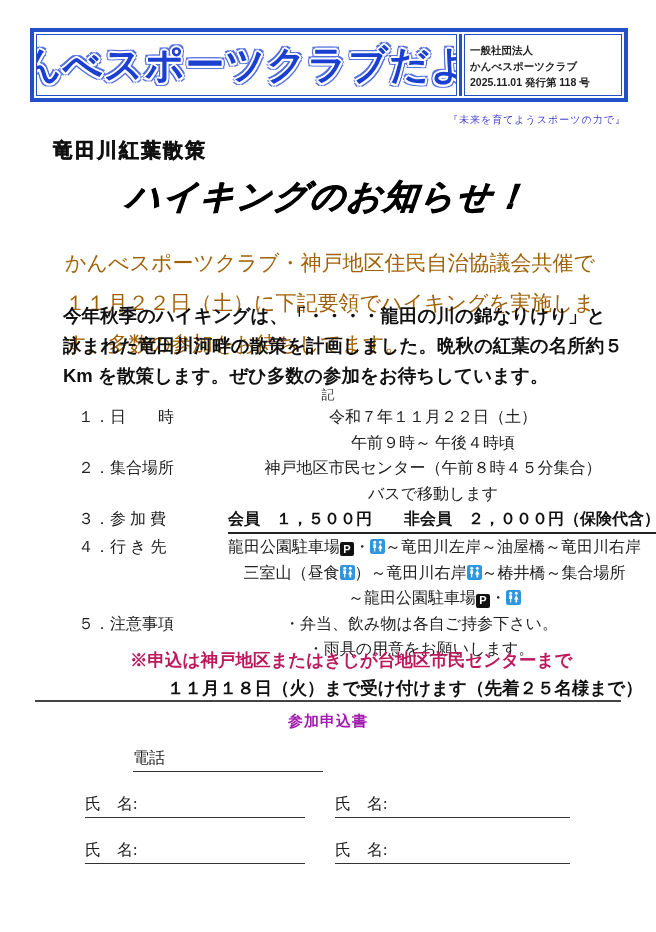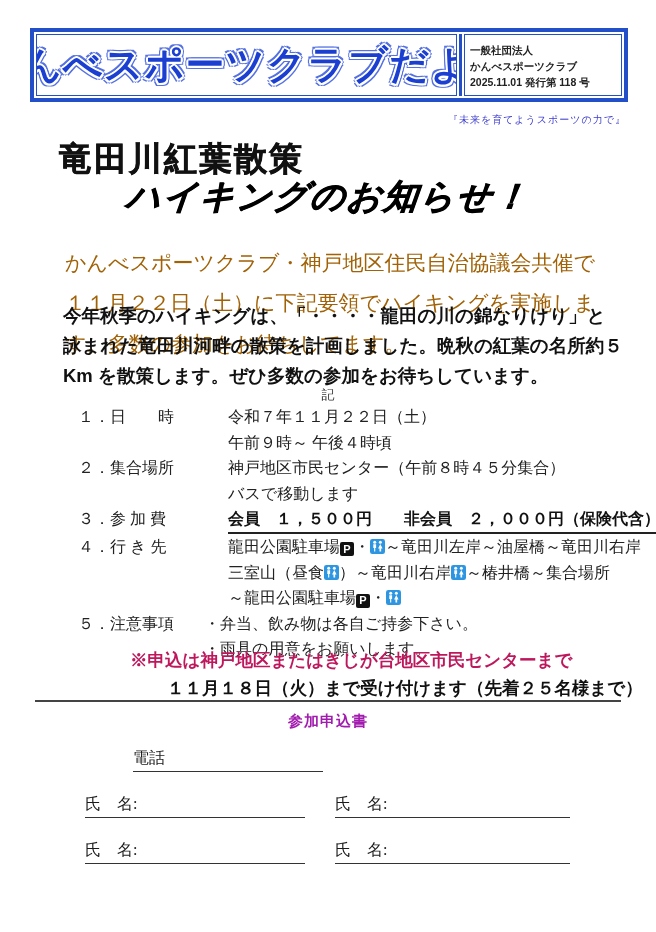--- a/index.html
+++ b/index.html
@@ -22,43 +22,43 @@
                font-size:39px; color:#1b3fd0; letter-spacing:1px; white-space:nowrap;
                text-shadow:
                  2px 0 0 #fff,-2px 0 0 #fff,0 2px 0 #fff,0 -2px 0 #fff,
                  1.5px 1.5px 0 #fff,-1.5px 1.5px 0 #fff,1.5px -1.5px 0 #fff,-1.5px -1.5px 0 #fff,
                  3.2px 0 0 #5571e2,-3.2px 0 0 #5571e2,0 3.2px 0 #5571e2,0 -3.2px 0 #5571e2,
                  2.6px 2.6px 0 #5571e2,-2.6px 2.6px 0 #5571e2,2.6px -2.6px 0 #5571e2,-2.6px -2.6px 0 #5571e2; }
 
   
   .slogan { position:absolute; right:30px; top:113px; font-size:10px; color:#3c3ccd;
             letter-spacing:1px; }
-  .event-tag { position:absolute; left:59px; top:137px; font-family:"Liberation Sans",sans-serif;
-               font-weight:900; font-size:33px; letter-spacing:2px; color:#111;
+  .event-tag { position:absolute; left:53px; top:137px; font-family:"Liberation Sans",sans-serif;
+               font-weight:900; font-size:20px; letter-spacing:2px; color:#111;
                -webkit-text-stroke:0.6px #111; }
   .headline { position:absolute; left:0; top:174px; width:656px; text-align:center;
               font-family:"Liberation Sans",sans-serif; font-weight:900; font-style:italic;
               font-size:34px; letter-spacing:2px; color:#000; transform:skewX(-6deg);
               -webkit-text-stroke:0.8px #000; }
 
   
   .intro { position:absolute; left:65px; top:243px; width:530px; font-size:21px;
            line-height:1.92; color:#a16207; }
   .lead { position:absolute; left:63px; top:301px; width:560px;
           font-family:"Liberation Sans",sans-serif; font-weight:bold; font-size:18.5px;
           line-height:1.62; color:#111; }
   .record-mark { position:absolute; left:0; top:386px; width:656px; text-align:center;
                  font-size:13px; color:#333; }
 
   
   .details { position:absolute; left:78px; top:404px; width:560px; font-size:16px;
              line-height:1.6; color:#222; }
   .drow { display:flex; }
   .dlabel { width:150px; flex:0 0 150px; white-space:nowrap; }
-  .dvalue { flex:1; }
+  .dvalue { flex:1;text-align:center; }
   .dvalue div { white-space:nowrap; }
   .fee { font-family:"Liberation Sans",sans-serif; font-weight:bold; font-size:16px;
          border-bottom:2px solid #222; display:inline-block; padding-bottom:0px;
          white-space:nowrap; color:#111; }
   .notice-val { margin-left:-24px; }
 
   
   .p-icon { display:inline-flex; align-items:center; justify-content:center;
             width:14px; height:14px; background:#111; color:#fff; border-radius:2px;
             font-family:"Liberation Sans",sans-serif; font-weight:bold; font-size:11px;

